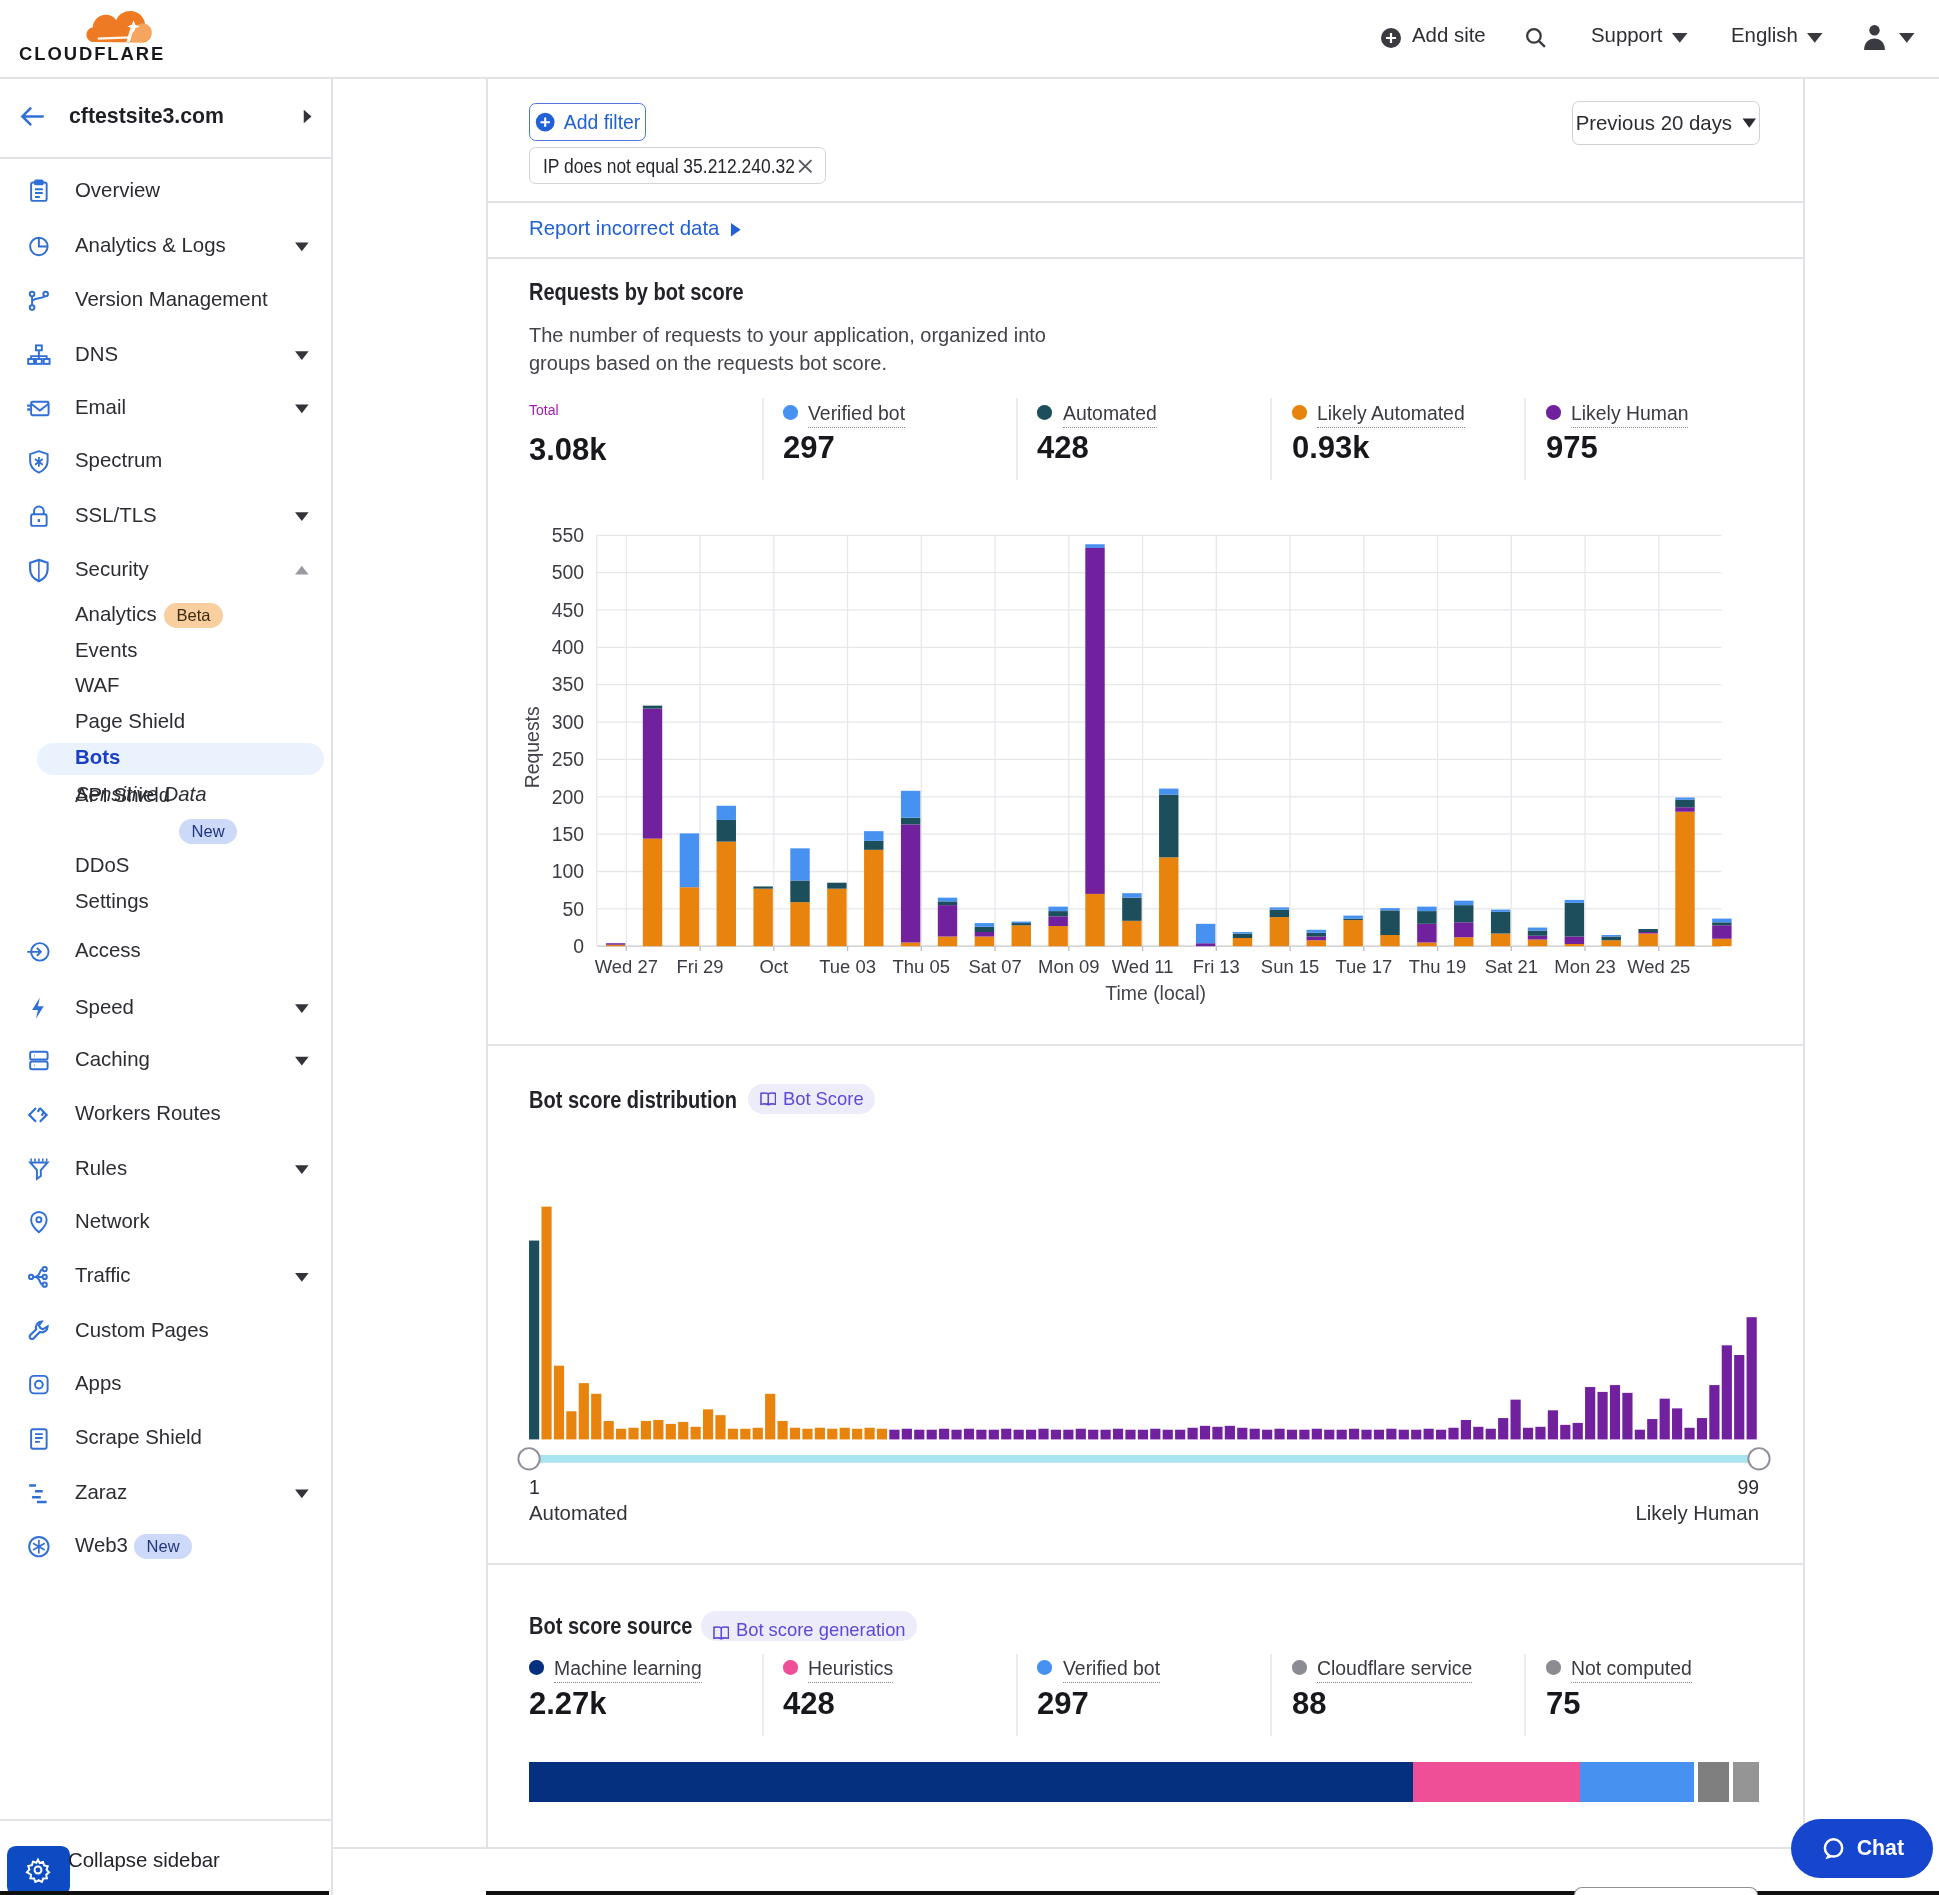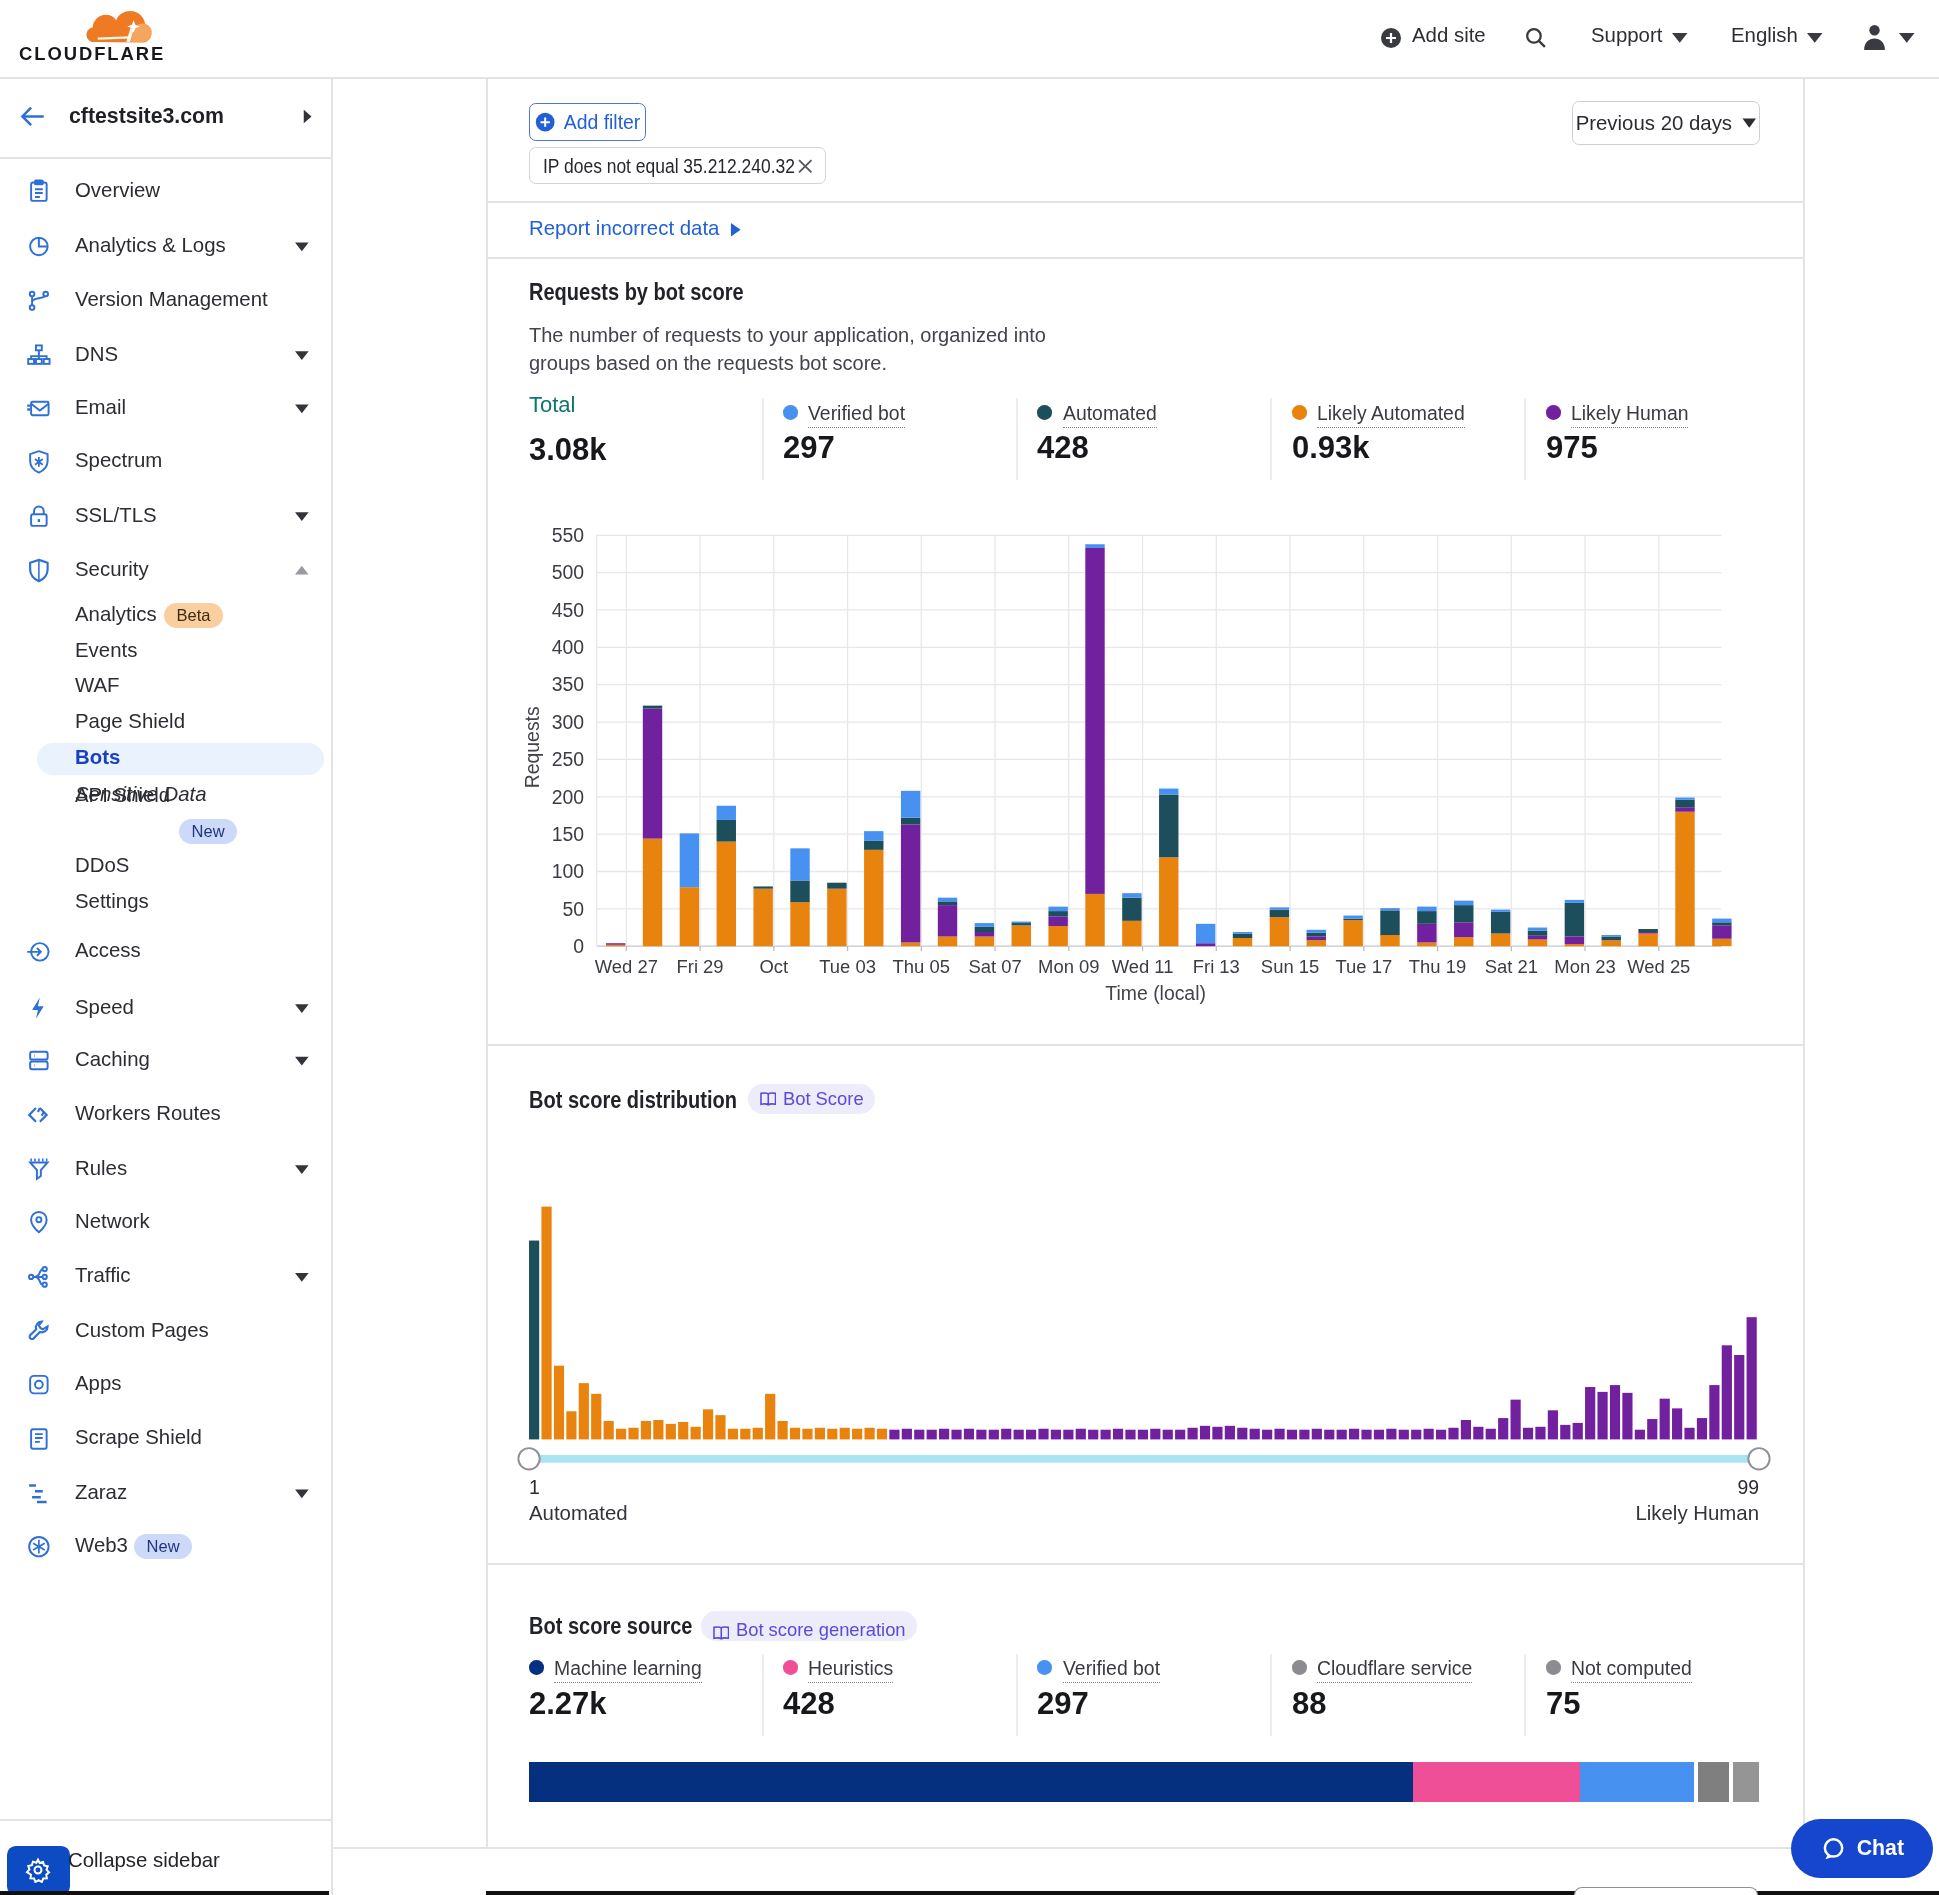--- a/index.html
+++ b/index.html
@@ -226,21 +226,21 @@
       <svg width="14.6" height="10.7" viewBox="0 0 15 11">
         <path d="M0.5 0.5h14l-7 9.5z" fill="#2b2c32"></path>
       </svg>
     </div>
     <div class="abs" style="left:529px;top:217px;font-size:20.4px;color:#2160d6">Report incorrect data</div>
     <svg class="abs" style="left:730px;top:222px;width:11.6px;height:15.5px" viewBox="0 0 12 16">
       <path d="M1 1l10 7-10 7z" fill="#2160d6"></path>
     </svg>
     <div class="abs title" style="left:529px;top:279px">Requests by bot score</div>
     <div class="abs desc" style="left:529px;top:321px">The number of requests to your application, organized into<br>groups based on the requests bot score.</div>
-    <div class="abs" style="left:529px;top:392px;font-size:22px;color:#0f766e">Total</div>
+    <div class="abs" style="left:529px;top:402px;font-size:14px;color:#a21caf">Total</div>
     <div class="abs" style="left:529px;top:432px;font-size:31px;font-weight:bold;color:#17181c">3.08k</div>
     <div class="abs" style="left:783px;top:405px;width:14.6px;height:14.6px;border-radius:50%;background:#4791f0"></div>
     <div class="abs dotted" style="left:808px;top:402px">Verified bot</div>
     <div class="abs" style="left:783px;top:430px;font-size:31px;font-weight:bold;color:#17181c">297</div>
     <div class="abs" style="left:1037px;top:405px;width:14.6px;height:14.6px;border-radius:50%;background:#1d4e5c"></div>
     <div class="abs dotted" style="left:1063px;top:402px">Automated</div>
     <div class="abs" style="left:1037px;top:430px;font-size:31px;font-weight:bold;color:#17181c">428</div>
     <div class="abs" style="left:1292px;top:405px;width:14.6px;height:14.6px;border-radius:50%;background:#e8830d"></div>
     <div class="abs dotted" style="left:1317px;top:402px">Likely Automated</div>
     <div class="abs" style="left:1292px;top:430px;font-size:31px;font-weight:bold;color:#17181c">0.93k</div>

